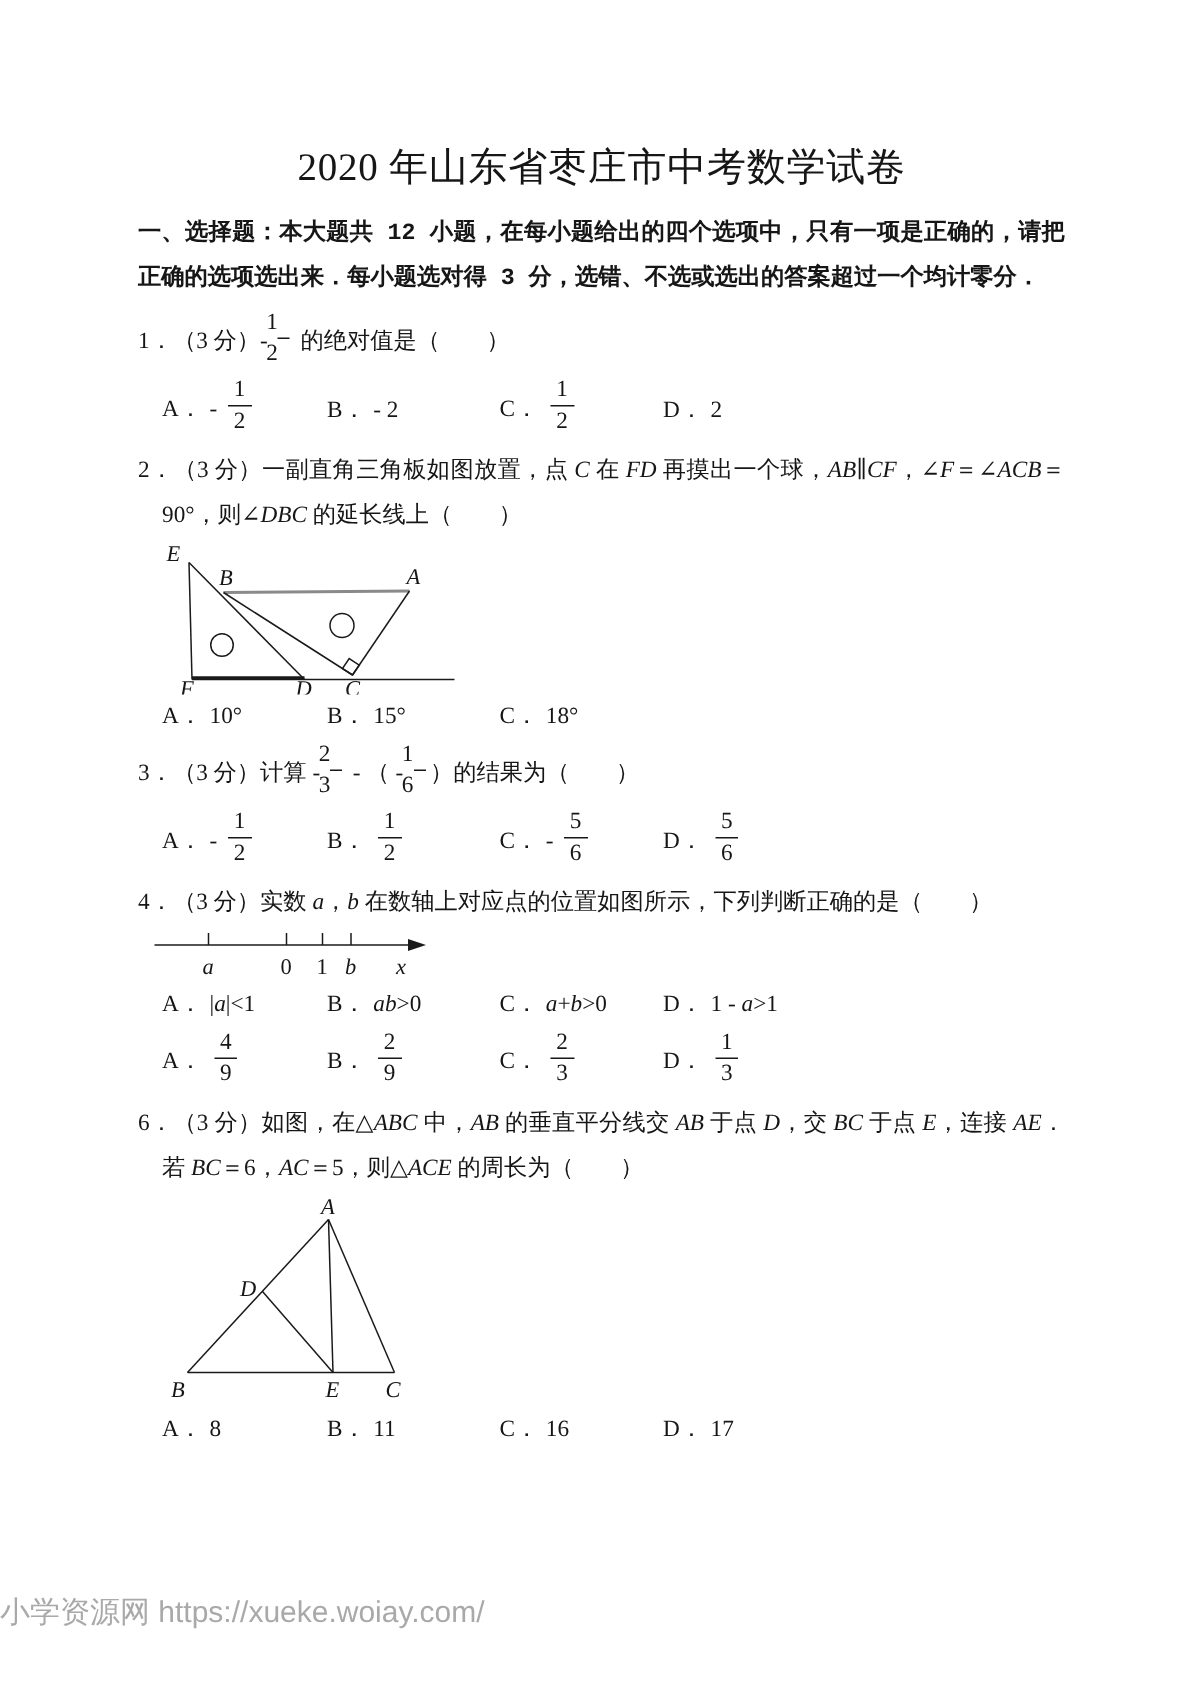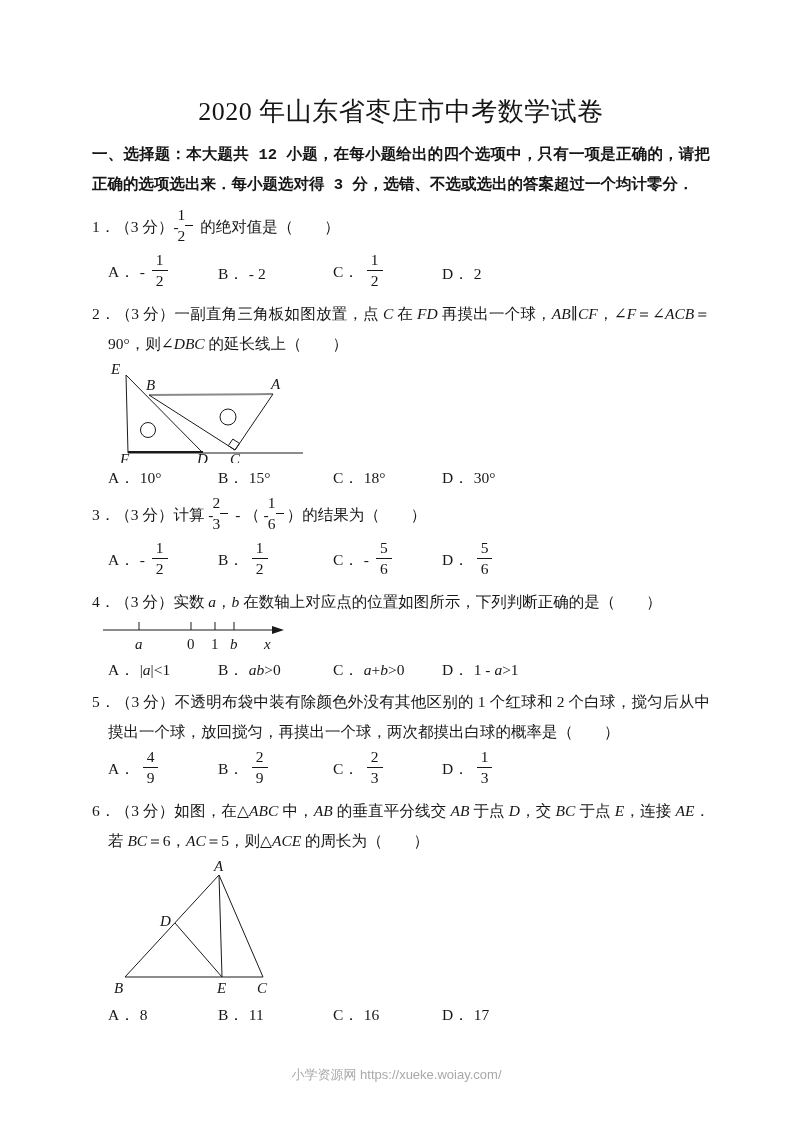--- a/index.html
+++ b/index.html
@@ -59,23 +59,22 @@
   .fig-q2{margin:3px 0 1px 6px;}
   .fig-q4{margin:1px 0 1px 6px;}
   .fig-q6{margin:4px 0 4px 18px;}
   .flabel{font-family:"Liberation Serif","DejaVu Serif",serif;font-style:italic;font-size:15px;fill:#161616;}
   .flabel-up{font-family:"Liberation Serif","DejaVu Serif",serif;font-style:normal;font-size:15px;fill:#161616;}
   .fline{stroke:#1a1a1a;stroke-width:1;fill:none;}
   .fline-bold{stroke:#1a1a1a;stroke-width:2.2;fill:none;}
   .fline-gray{stroke:#8a8a8a;stroke-width:2;fill:none;}
   .footer{
     position:absolute;left:0;top:1063px;width:100%;
-    text-align:center;
     font-family:"Liberation Sans","DejaVu Sans",sans-serif;
-    font-size:13px;line-height:24px;
+    font-size:20px;line-height:24px;
     color:#a9a9a9;
   }
 </style>
 </head>
 <body>
 
 <div class="page">
   <div class="content">
 
     <h1 class="title">2020 年山东省枣庄市中考数学试卷</h1>
@@ -109,21 +108,20 @@
         <text class="flabel" x="48" y="28">B</text>
         <text class="flabel" x="173" y="27">A</text>
         <text class="flabel" x="22" y="102">F</text>
         <text class="flabel" x="99" y="102">D</text>
         <text class="flabel" x="132" y="102">C</text>
       </svg>
       <div class="opts">
         <span class="opt"><span class="ol">A．</span><span><span>10°</span></span></span>
         <span class="opt"><span class="ol">B．</span><span><span>15°</span></span></span>
         <span class="opt"><span class="ol">C．</span><span><span>18°</span></span></span>
-        <span class="opt"><span class="ol">D．</span><span><span>30°</span></span></span>
       </div>
     </div>
 
     <div class="q">
       <div class="stem"><span>3．（3 分）计算 - </span><span class="frac"><span class="fn">2</span><span class="fd">3</span></span><span> - （ - </span><span class="frac"><span class="fn">1</span><span class="fd">6</span></span><span>）的结果为（　　）</span></div>
       <div class="opts">
         <span class="opt"><span class="ol">A．</span><span><span>- </span><span class="frac"><span class="fn">1</span><span class="fd">2</span></span></span></span>
         <span class="opt"><span class="ol">B．</span><span><span class="frac"><span class="fn">1</span><span class="fd">2</span></span></span></span>
         <span class="opt"><span class="ol">C．</span><span><span>- </span><span class="frac"><span class="fn">5</span><span class="fd">6</span></span></span></span>
         <span class="opt"><span class="ol">D．</span><span><span class="frac"><span class="fn">5</span><span class="fd">6</span></span></span></span>
@@ -147,21 +145,20 @@
       </svg>
       <div class="opts">
         <span class="opt"><span class="ol">A．</span><span><span>|</span><span class="it">a</span><span>|&lt;1</span></span></span>
         <span class="opt"><span class="ol">B．</span><span><span class="it">ab</span><span>&gt;0</span></span></span>
         <span class="opt"><span class="ol">C．</span><span><span class="it">a</span><span>+</span><span class="it">b</span><span>&gt;0</span></span></span>
         <span class="opt"><span class="ol">D．</span><span><span>1 - </span><span class="it">a</span><span>&gt;1</span></span></span>
       </div>
     </div>
 
     <div class="q">
-      <div class="stem"><span>5．（3 分）不透明布袋中装有除颜色外没有其他区别的 1 个红球和 2 个白球，搅匀后从中摸出一个球，放回搅匀，再摸出一个球，两次都摸出白球的概率是（　　）</span></div>
       <div class="opts">
         <span class="opt"><span class="ol">A．</span><span><span class="frac"><span class="fn">4</span><span class="fd">9</span></span></span></span>
         <span class="opt"><span class="ol">B．</span><span><span class="frac"><span class="fn">2</span><span class="fd">9</span></span></span></span>
         <span class="opt"><span class="ol">C．</span><span><span class="frac"><span class="fn">2</span><span class="fd">3</span></span></span></span>
         <span class="opt"><span class="ol">D．</span><span><span class="frac"><span class="fn">1</span><span class="fd">3</span></span></span></span>
       </div>
     </div>
 
     <div class="q">
       <div class="stem"><span>6．（3 分）如图，在△</span><span class="it">ABC</span><span> 中，</span><span class="it">AB</span><span> 的垂直平分线交 </span><span class="it">AB</span><span> 于点 </span><span class="it">D</span><span>，交 </span><span class="it">BC</span><span> 于点 </span><span class="it">E</span><span>，连接 </span><span class="it">AE</span><span>．若 </span><span class="it">BC</span><span>＝6，</span><span class="it">AC</span><span>＝5，则△</span><span class="it">ACE</span><span> 的周长为（　　）</span></div>

